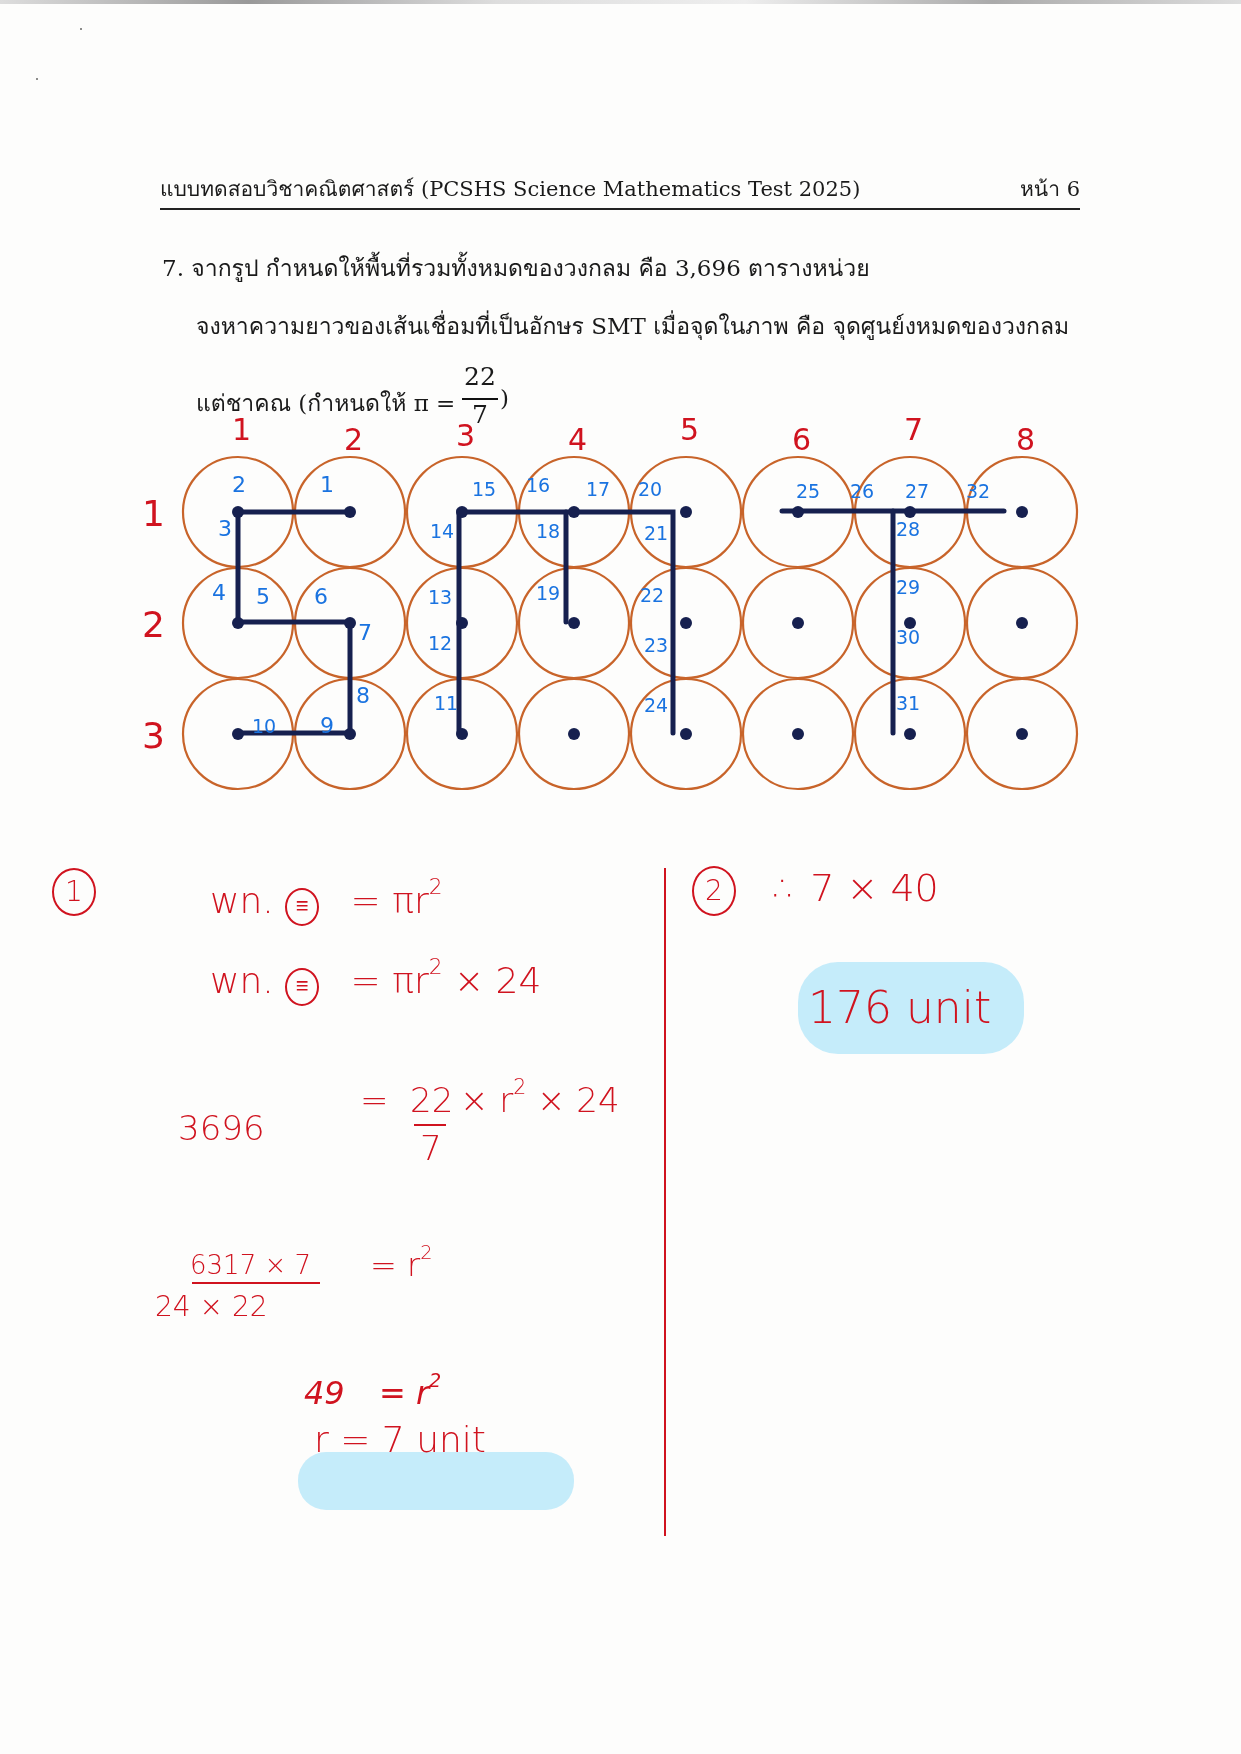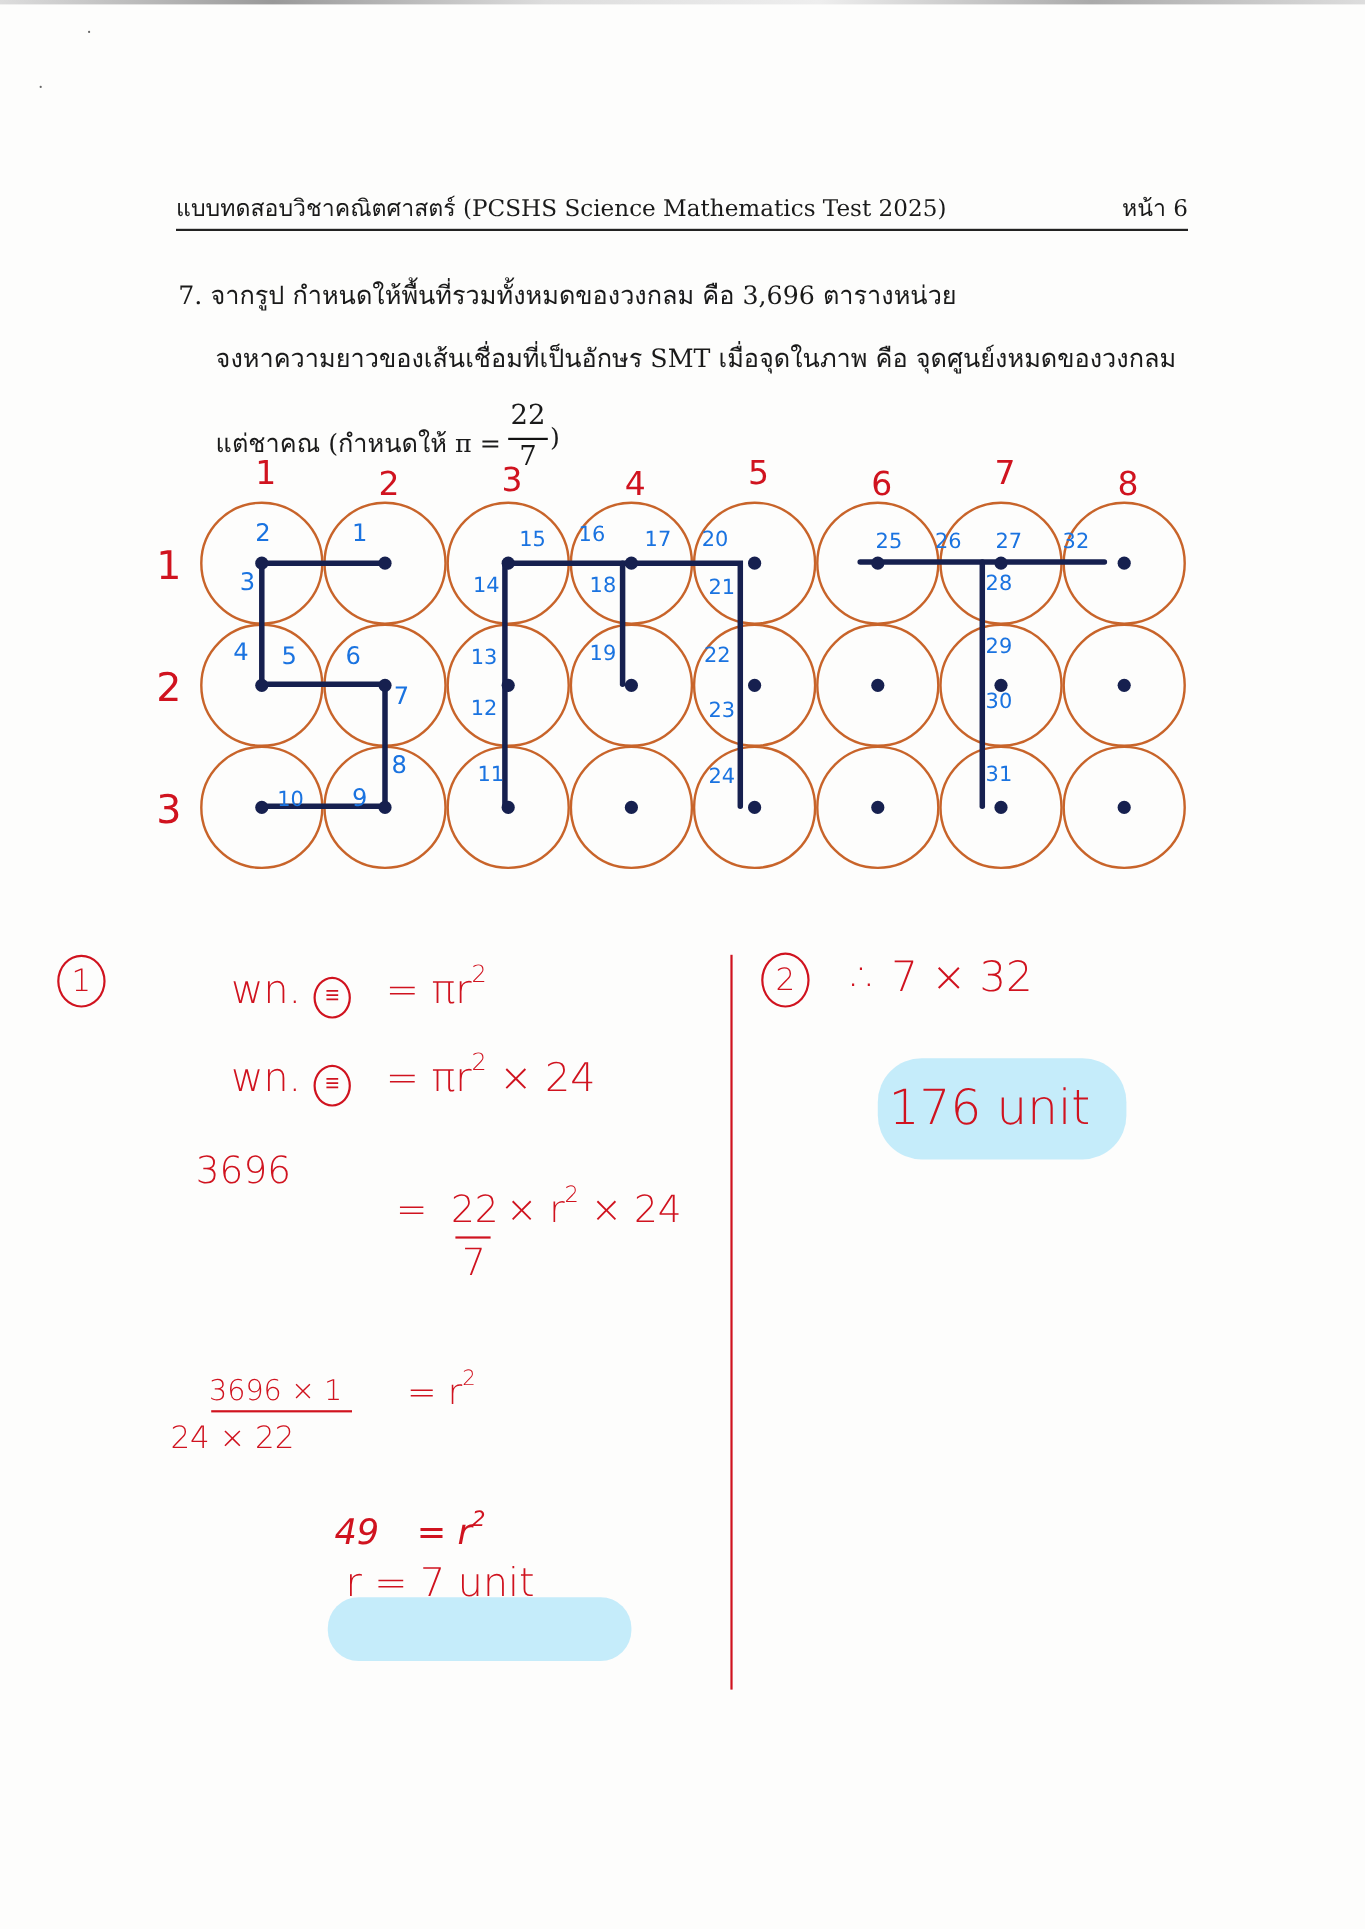--- a/index.html
+++ b/index.html
@@ -173,46 +173,46 @@
   <span style="margin-left:20px;">= πr</span><span class="sup">2</span>
 </div>
 
 <div class="hw" style="left:210px;top:960px;font-size:36px;">
   <span>wn.</span>
   <span class="circled" style="width:30px;height:34px;line-height:32px;font-size:22px;">≡</span>
   <span style="margin-left:20px;">= πr</span><span class="sup">2</span>
   <span>× 24</span>
 </div>
 
-<div class="hw" style="left:178px;top:1044px;font-size:34px;">3696</div>
+<div class="hw" style="left:178px;top:1108px;font-size:34px;">3696</div>
 <div class="hw" style="left:360px;top:1080px;font-size:34px;">=</div>
 <div class="hw" style="left:410px;top:1080px;font-size:34px;">22</div>
 <div style="position:absolute;left:414px;top:1124px;width:32px;height:2px;background:#d0131f;"></div>
 <div class="hw" style="left:420px;top:1128px;font-size:34px;">7</div>
 <div class="hw" style="left:460px;top:1080px;font-size:34px;">
   <span>× r</span><span class="sup">2</span>
   <span>× 24</span>
 </div>
 
-<div class="hw" style="left:190px;top:1250px;font-size:26px;">3696 × 1</div>
+<div class="hw" style="left:190px;top:1250px;font-size:26px;">6317 × 7</div>
 <div style="position:absolute;left:192px;top:1282px;width:128px;height:2px;background:#d0131f;"></div>
 <div class="hw" style="left:155px;top:1290px;font-size:28px;">24 × 22</div>
 <div class="hw" style="left:370px;top:1246px;font-size:32px;">
   <span>= r</span><span class="sup">2</span>
 </div>
 
 <div class="hw" style="left:304px;top:1374px;font-size:32px;font-style:italic;">
   <span>49</span>
   <span style="margin-left:24px;">= r</span><span class="sup">2</span>
 </div>
 
 <div class="highlight" style="left:298px;top:1452px;width:276px;height:58px;"></div>
 <div class="hw" style="left:314px;top:1419px;font-size:36px;">r   =  7  unit</div>
 
 <div class="red-divider"></div>
 
 <div class="hw" style="left:692px;top:866px;">
   <span class="circled" style="width:40px;height:46px;line-height:46px;font-size:28px;">2</span>
 </div>
-<div class="hw" style="left:774px;top:866px;font-size:38px;">∴   7  ×  32</div>
+<div class="hw" style="left:774px;top:866px;font-size:38px;">∴   7  ×  40</div>
 
 <div class="highlight" style="left:798px;top:962px;width:226px;height:92px;border-radius:40px;"></div>
 <div class="hw" style="left:808px;top:982px;font-size:44px;">176  unit</div>
 
 </body></html>

